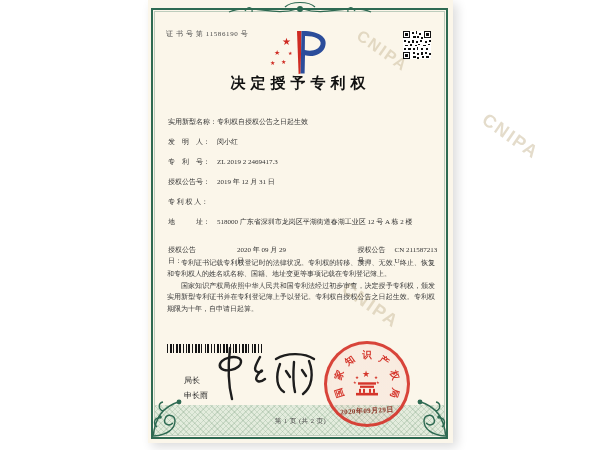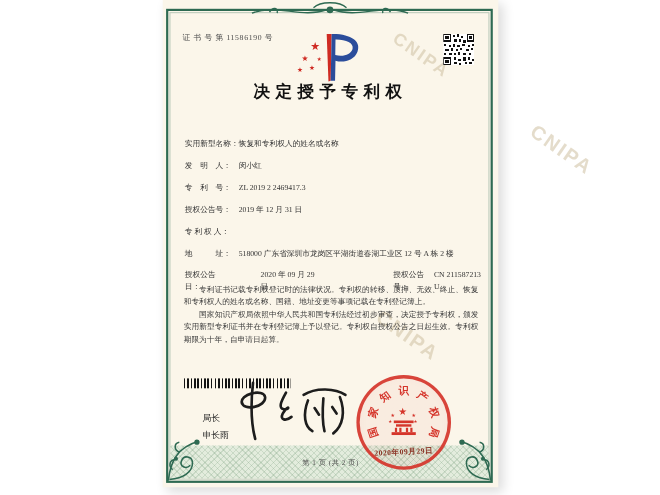--- a/index.html
+++ b/index.html
@@ -36,21 +36,21 @@
   .cert-no{
     position:absolute;left:18px;top:29px;font-size:7px;letter-spacing:.6px;color:#4a4a4a;
   }
   .qr{position:absolute;right:22px;top:31px;width:28px;height:28px;}
   .logo{position:absolute;left:116px;top:28px;width:72px;height:48px;}
   .title{
     position:absolute;left:0;right:0;top:74px;text-align:center;
     font-size:15px;font-weight:bold;letter-spacing:5px;color:#111;
   }
   .fields{position:absolute;left:20px;top:117px;width:266px;font-size:7px;color:#333;}
-  .frow{display:flex;min-height:20px;line-height:11px;align-items:flex-end;}
+  .frow{display:flex;min-height:20px;line-height:11px;}
   .flabel{flex:0 0 49px;white-space:nowrap;}
   .fvalue{flex:1;}
   .grant-row{position:absolute;left:20px;top:245px;width:270px;font-size:7px;line-height:11px;display:flex;color:#333;gap:32px;}
   .grant-row .pair2{margin-left:38px;display:flex;align-items:flex-end;}
   .paras{
     position:absolute;left:19px;top:258px;width:268px;
     font-size:7px;line-height:11.4px;text-align:justify;color:#3a3a3a;
   }
   .paras p{margin:0;text-indent:2em;}
   .barcode{
@@ -190,21 +190,21 @@
         <rect x="20" y="26" width="2" height="2"></rect>
         <rect x="24" y="26" width="3" height="2"></rect>
     </g>
   </svg>
 
   <div class="title">决定授予专利权</div>
 
   <div class="fields">
     <div class="frow">
       <span class="flabel">实用新型名称：</span>
-      <span class="fvalue">恢复和专利权人的姓名或名称</span>
+      <span class="fvalue">专利权自授权公告之日起生效</span>
     </div>
     <div class="frow">
       <span class="flabel">发　明　人：</span>
       <span class="fvalue">闵小红</span>
     </div>
     <div class="frow">
       <span class="flabel">专　利　号：</span>
       <span class="fvalue">ZL 2019 2 2469417.3</span>
     </div>
     <div class="frow">

